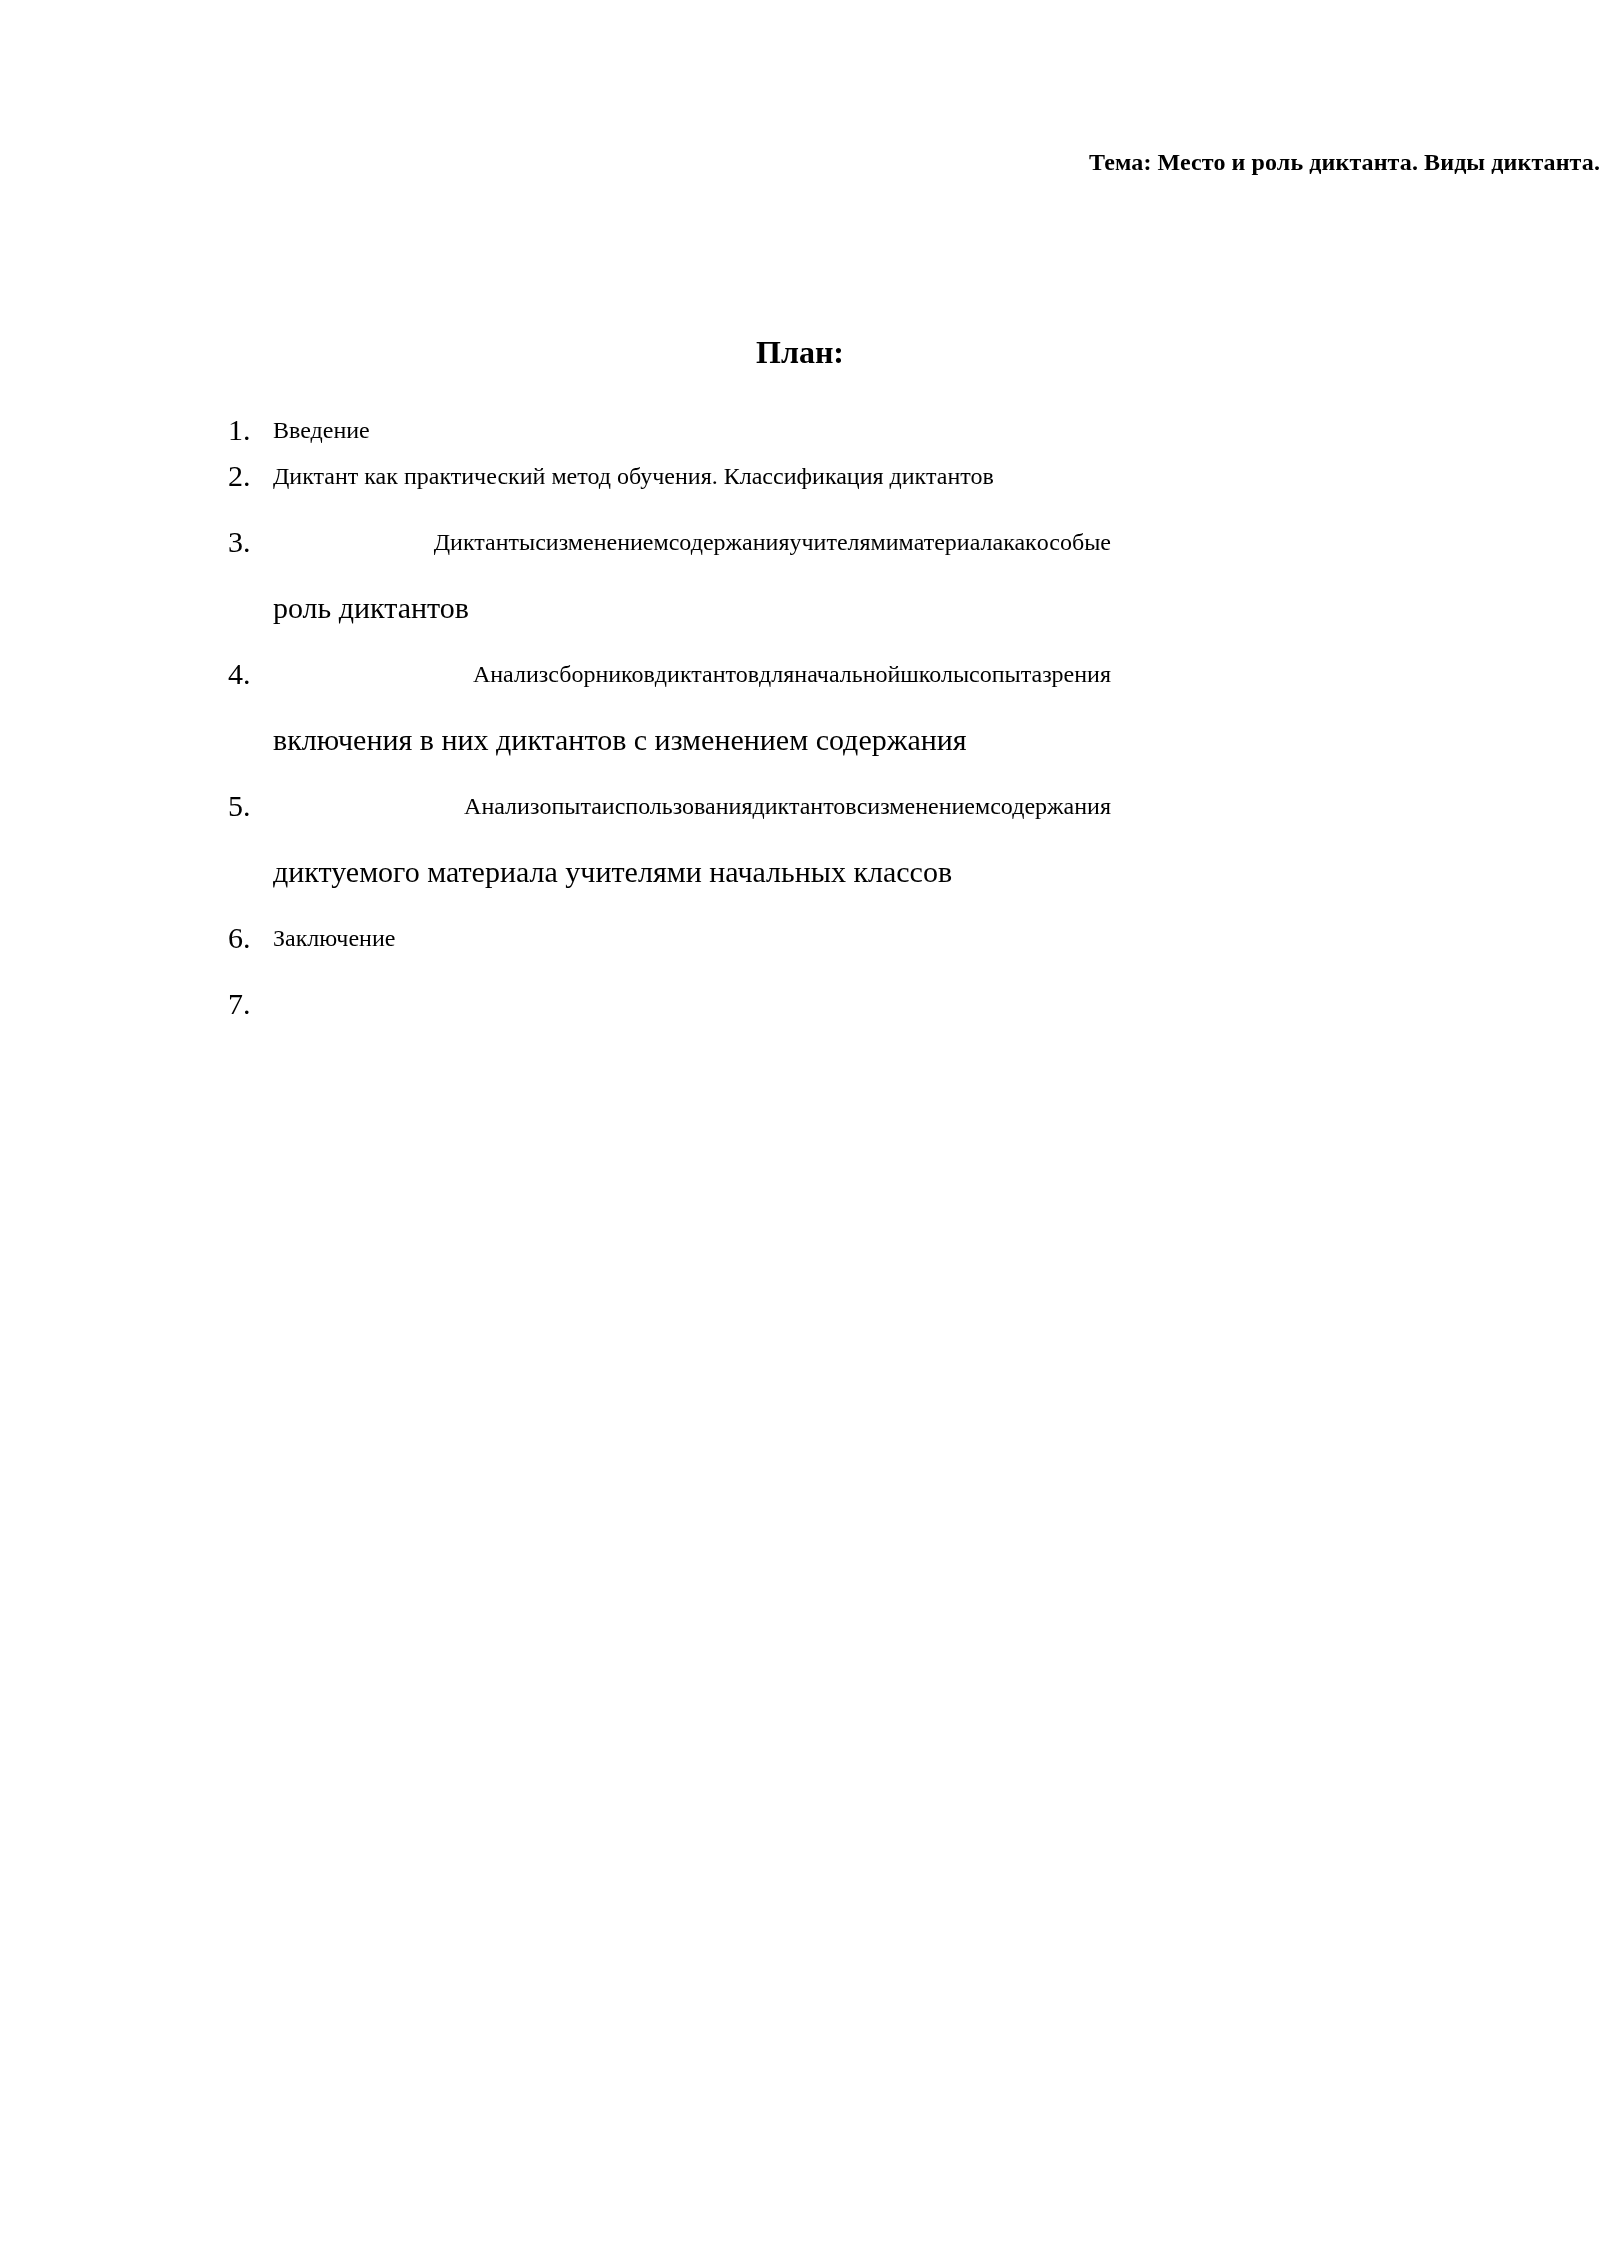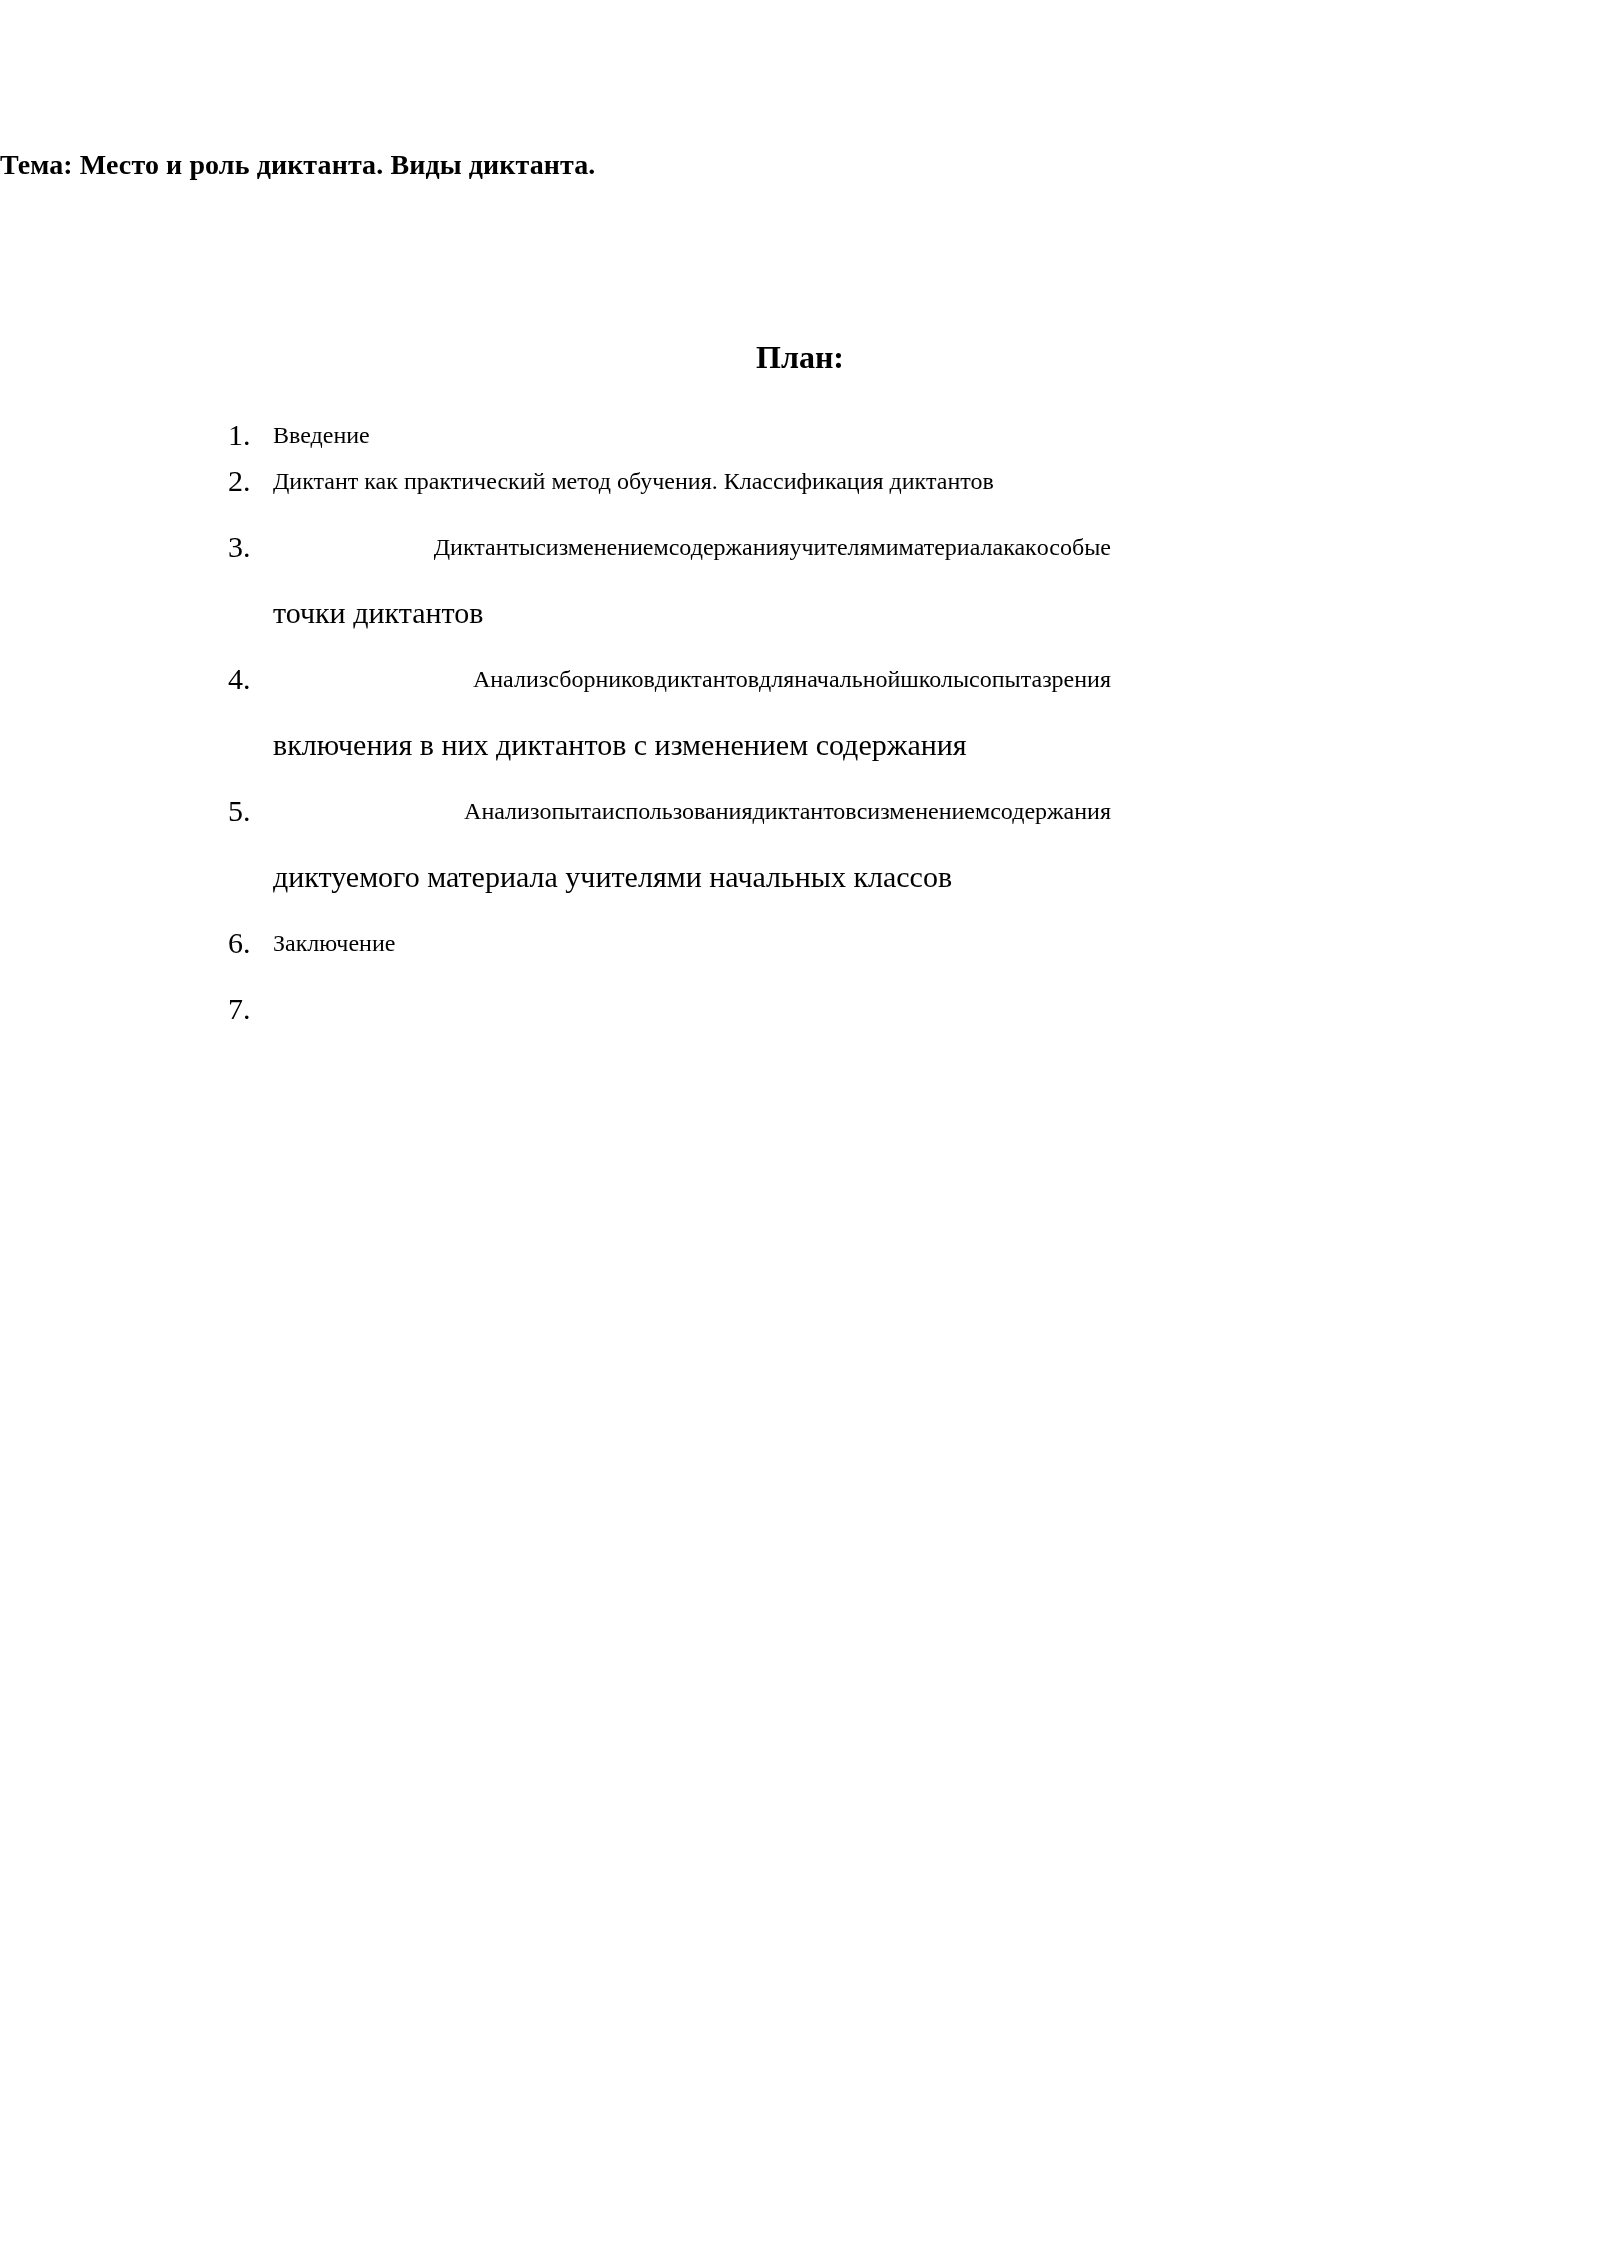--- a/index.html
+++ b/index.html
@@ -17,23 +17,23 @@
   .page {
     position: relative;
     width: 1600px;
     height: 2262px;
     background: #ffffff;
     box-sizing: border-box;
     padding: 0;
     overflow: hidden;
   }
   .doc-title {
-    text-align: left;
+    text-align: right;
     font-weight: bold;
-    font-size: 28px;
+    font-size: 24px;
     line-height: 1.2;
     margin: 0;
     padding-top: 148px;
     letter-spacing: 0.1px;
   }
   .plan-heading {
     text-align: center;
     font-weight: bold;
     font-size: 32px;
     line-height: 1.2;
@@ -127,21 +127,21 @@
               <span>Диктанты</span>
               <span>с</span>
               <span>изменением</span>
               <span>содержания</span>
               <span>учителями</span>
               <span>материала</span>
               <span>как</span>
               <span>особые</span>
             </span>
           <div style="height:20px"></div>
-          <span class="wrap-line">точки диктантов</span>
+          <span class="wrap-line">роль диктантов</span>
         </span>
       </div>
     </li>
 
     <div class="item-spacer-wrap"></div>
 
     <li>
       <div class="li-row">
         <span class="li-num">4.</span>
         <span class="li-body">

